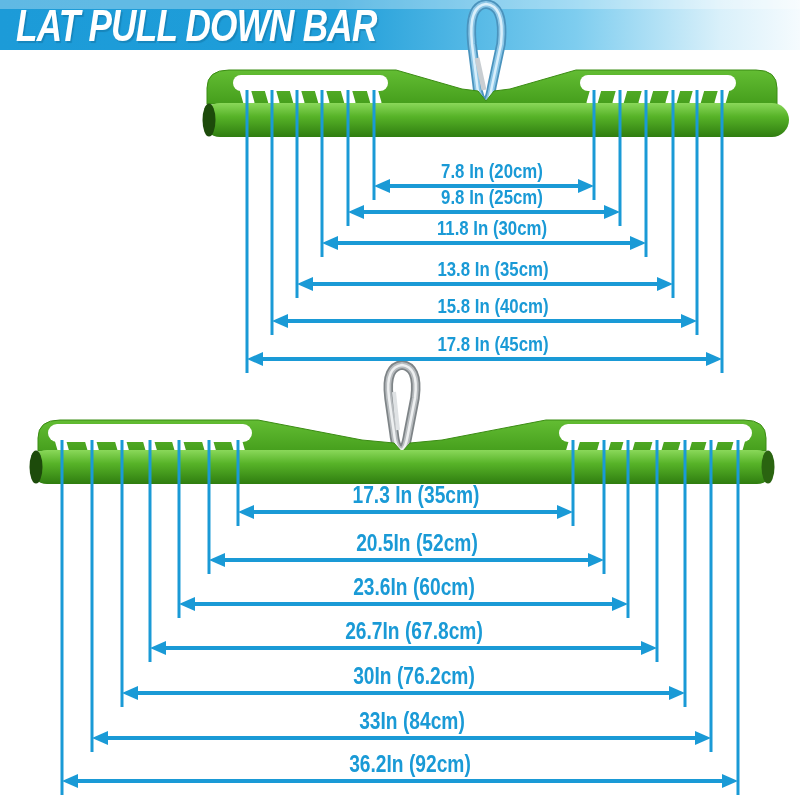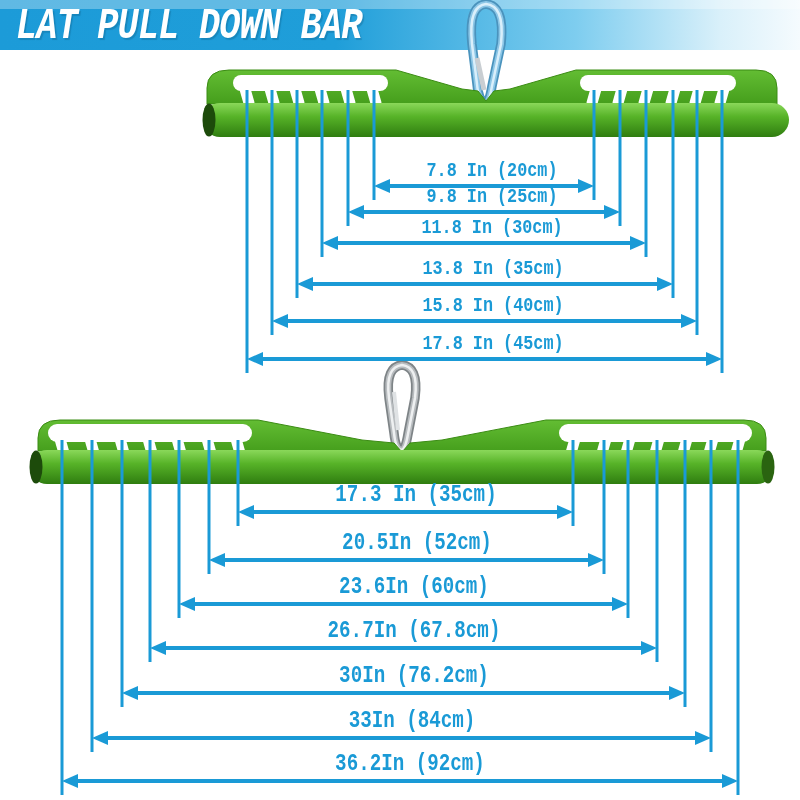--- a/index.html
+++ b/index.html
@@ -1,17 +1,17 @@
 <!DOCTYPE html>
 <html style="--accent: #1a9ad6;"><head>
 <meta charset="utf-8">
 <style>
   html,body{margin:0;padding:0;background:#fff;}
   #stage{position:relative;width:800px;height:800px;overflow:hidden;background:#fff;
-         font-family:Liberation Mono, monospace;}
+         font-family:Liberation Sans, sans-serif;}
   
   #banner{position:absolute;left:0;top:0;width:800px;height:50px;z-index:1;
     background:linear-gradient(90deg,#1c9bd8 0%,#1f9ed9 42%,#7ecdef 72%,#d9f0fa 90%,#f5fbfe 100%);}
   #banner::before{content:"";position:absolute;left:0;top:0;width:100%;height:9px;
     background:rgba(255,255,255,.30);}
   .title{position:absolute;left:16px;top:0;height:50px;line-height:52px;color:#fff;
     font-style:italic;font-weight:900;font-size:44px;letter-spacing:-1px;white-space:nowrap;
     transform:scaleX(.8);transform-origin:0 50%;
     text-shadow:2px 2px 1px rgba(0,60,90,.22);}
   

